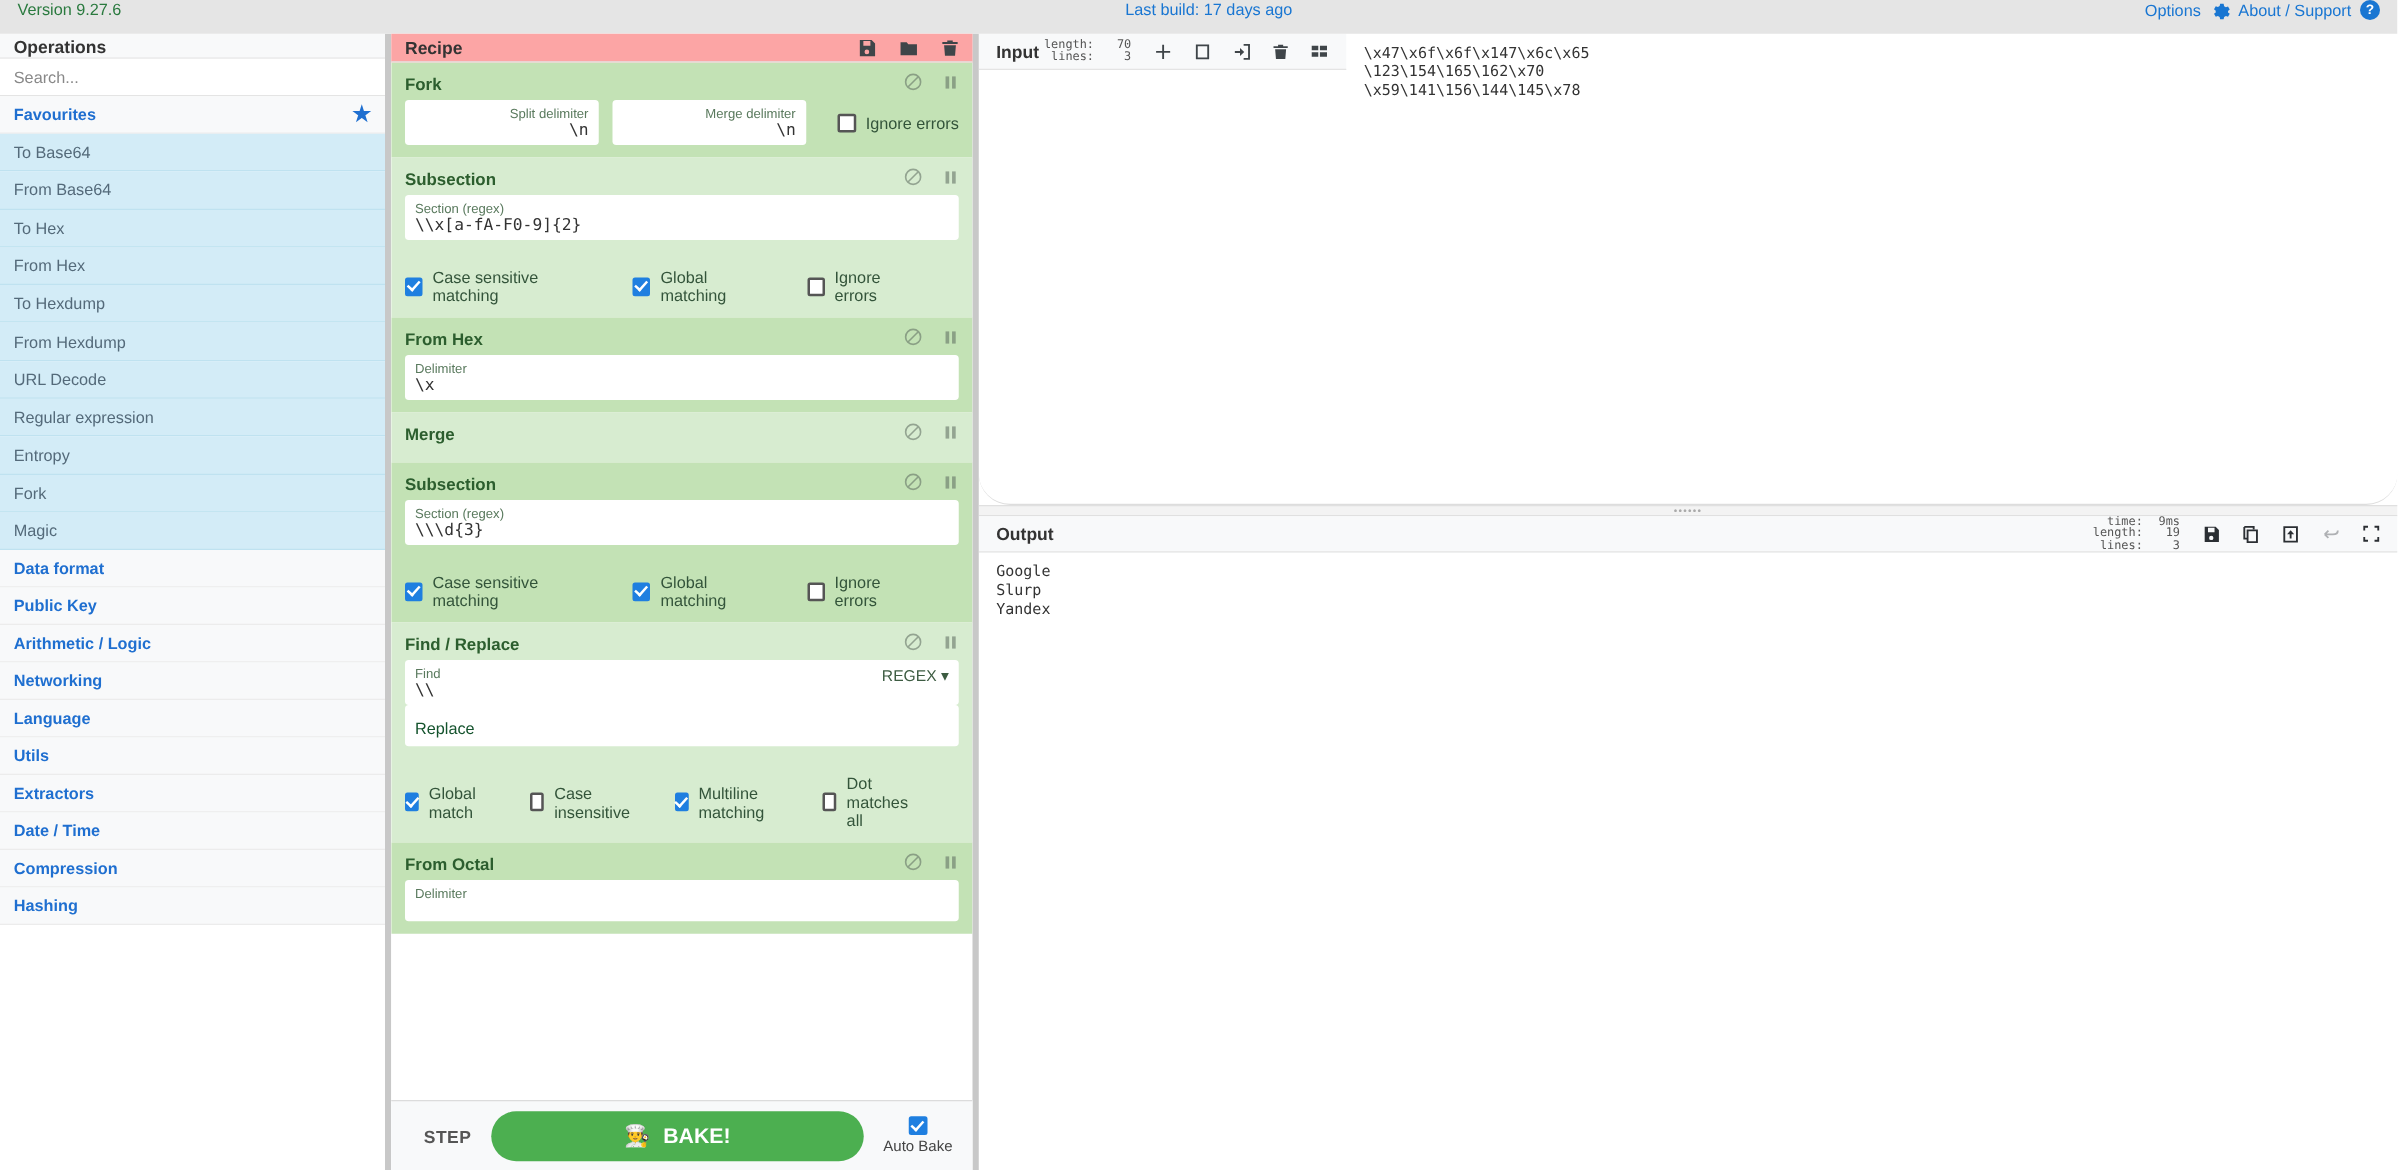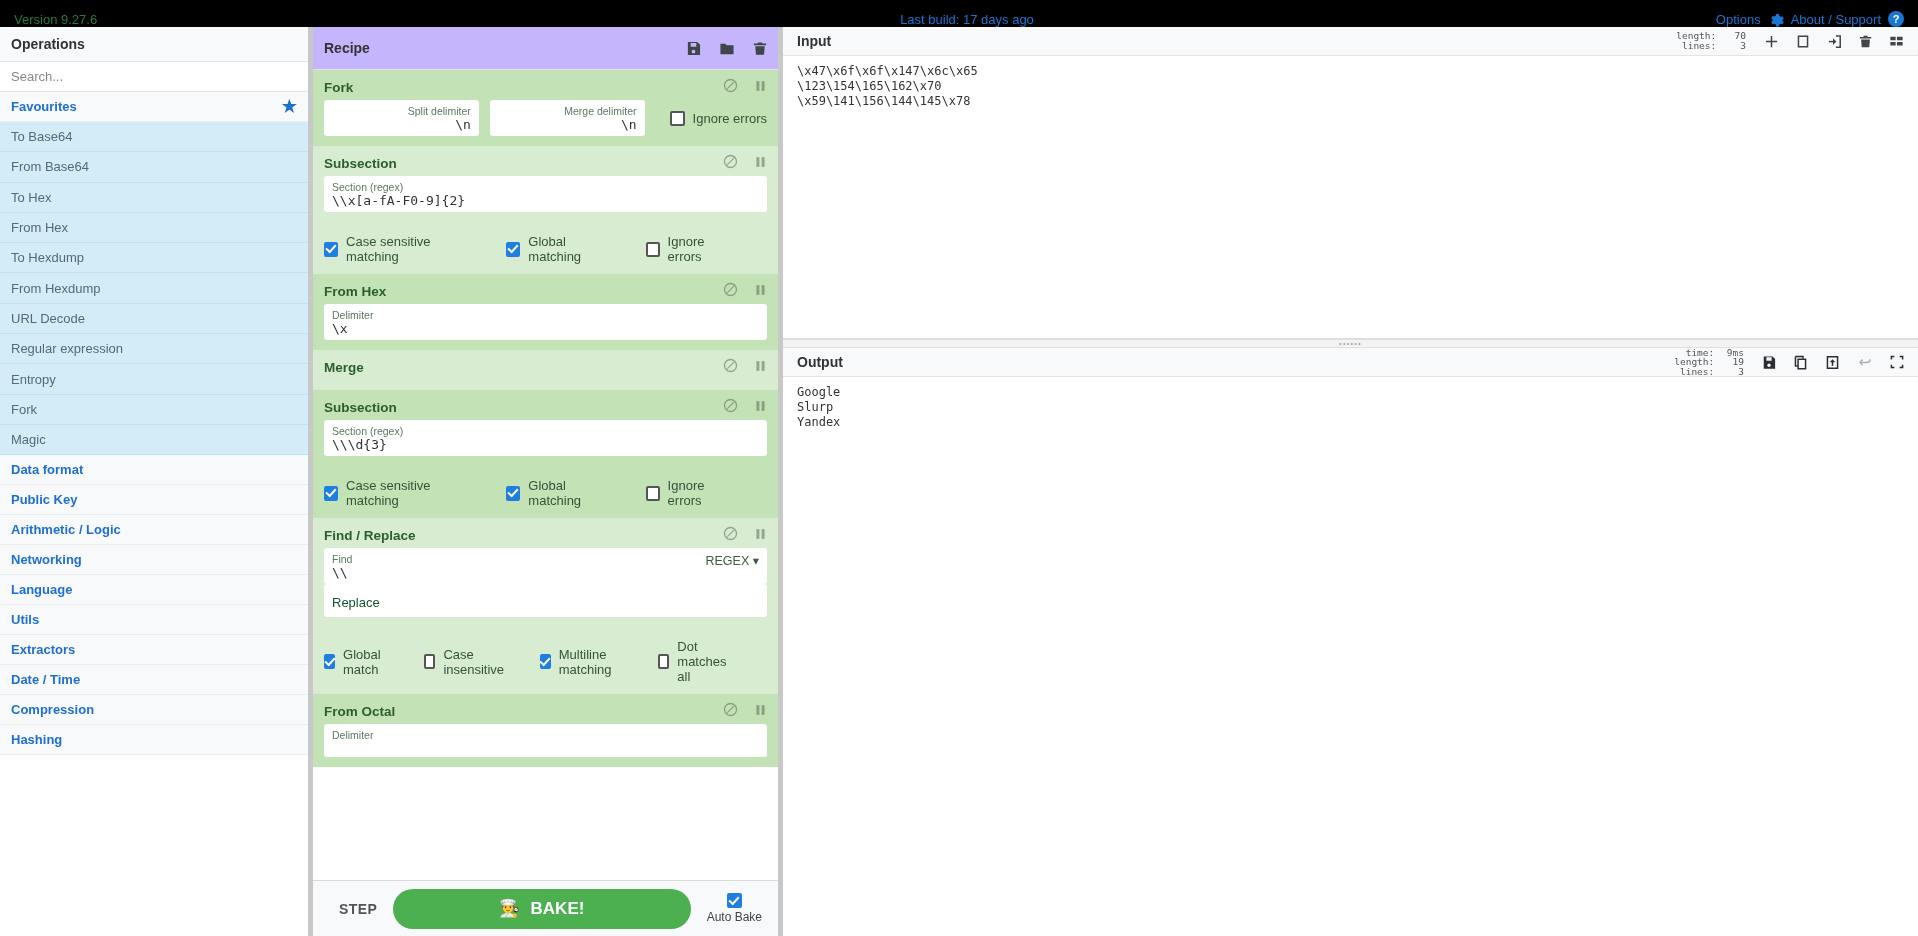--- a/index.html
+++ b/index.html
@@ -8,23 +8,23 @@
     font-family: "Liberation Sans", sans-serif;
     font-size: 13px;
     color: #333;
     background: #fff;
     overflow: hidden;
   }
 
   
   #banner {
     height: 27px;
-    background: #000000;
+    background: #e5e5e5;
     display: flex;
-    align-items: flex-end;
+    align-items: flex-start;
     padding: 0 14px;
     font-size: 13px;
     color: #1f7a38;
     position: relative;
   }
   #banner .version { color: #2a7a3f; }
   #banner .center {
     position: absolute; left: 16px; right: 0; text-align: center;
     color: #1976d2;
   }
@@ -45,21 +45,21 @@
 
   
   #operations {
     width: 313px; min-width: 313px;
     background: #fff;
     border-right: 5px solid #c8c8c8;
     display: flex; flex-direction: column;
     overflow: hidden;
   }
   .panel-title {
-    height: 35px; background: #f8f9fa;
+    height: 20px; background: #f8f9fa;
     border-bottom: 1px solid #e4e4e4;
     display: flex; align-items: center;
     padding: 0 11px;
     font-weight: bold; font-size: 14px; color: #333;
   }
   #search-box {
     height: 30px; border: none; outline: none;
     border-bottom: 1px solid #e4e4e4;
     padding: 0 11px; font-size: 13px; width: 100%;
     font-family: "Liberation Sans", sans-serif;
@@ -84,21 +84,21 @@
 
   
   #recipe-col {
     width: 470px; min-width: 470px;
     border-right: 5px solid #c8c8c8;
     display: flex; flex-direction: column;
     background: #fff;
     position: relative;
   }
   .panel-head {
-    height: 43px; background: #c4b5fd; border-bottom: 1px solid #e4e4e4;
+    height: 23px; background: #fca5a5; border-bottom: 1px solid #e4e4e4;
     display: flex; align-items: center; padding: 0 11px;
   }
   .panel-head .ttl { font-weight: bold; font-size: 14px; color: #333; }
   .panel-head .icons { margin-left: auto; display: flex; gap: 18px; align-items: center; }
   .hicon { cursor: pointer; display: inline-flex; }
 
   #recipe-list { flex: 1; overflow: hidden; }
 
   .op {
     padding: 6px 11px 10px 11px;
@@ -189,21 +189,21 @@
   .io-meta .k { display: inline-block; width: 44px; text-align: right; }
   .io-meta .v { display: inline-block; width: 24px; text-align: right; }
   .io-icons { display: flex; gap: 17px; align-items: center; }
 
   .io-text {
     flex: 1; padding: 8px 0 0 14px;
     font-family: "DejaVu Sans Mono", monospace;
     font-size: 12px; color: #333; line-height: 15px;
     white-space: pre; overflow: hidden;
   }
-  #input-pane { height: 312px; display: flex; flex-direction: column; border-bottom: 1px solid #ddd; }
+  #input-pane { height: 377px; display: flex; flex-direction: row; border-bottom: 1px solid #ddd; border-radius: 25px; }
   #splitter {
     height: 9px; background: #f3f3f3; display: flex;
     align-items: center; justify-content: center; cursor: row-resize;
     border-top: 1px solid #e0e0e0; border-bottom: 1px solid #e0e0e0;
   }
   #splitter .grip { font-size: 8px; color: #aaa; letter-spacing: 1px; line-height: 6px; }
   #output-pane { flex: 1; display: flex; flex-direction: column; }
   .out-meta { line-height: 9.6px; }
   .faded { opacity: .35; }
 </style>

